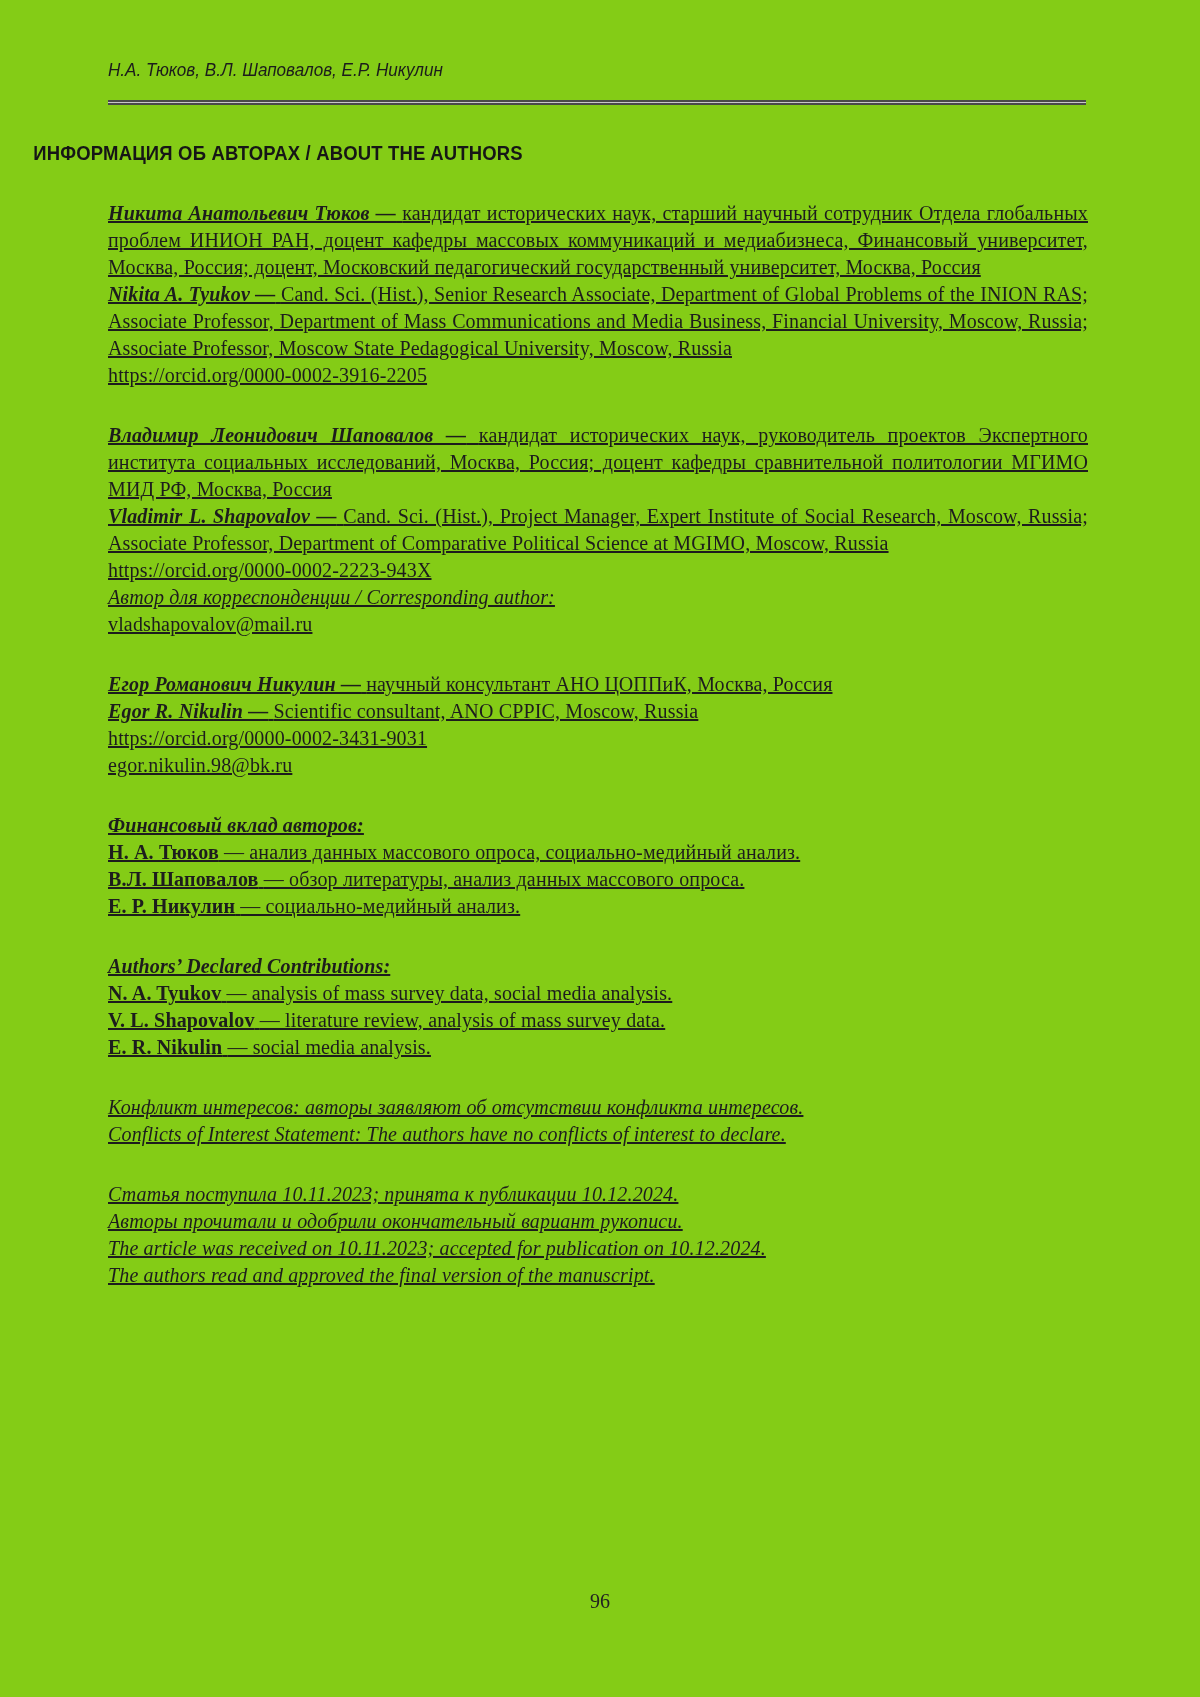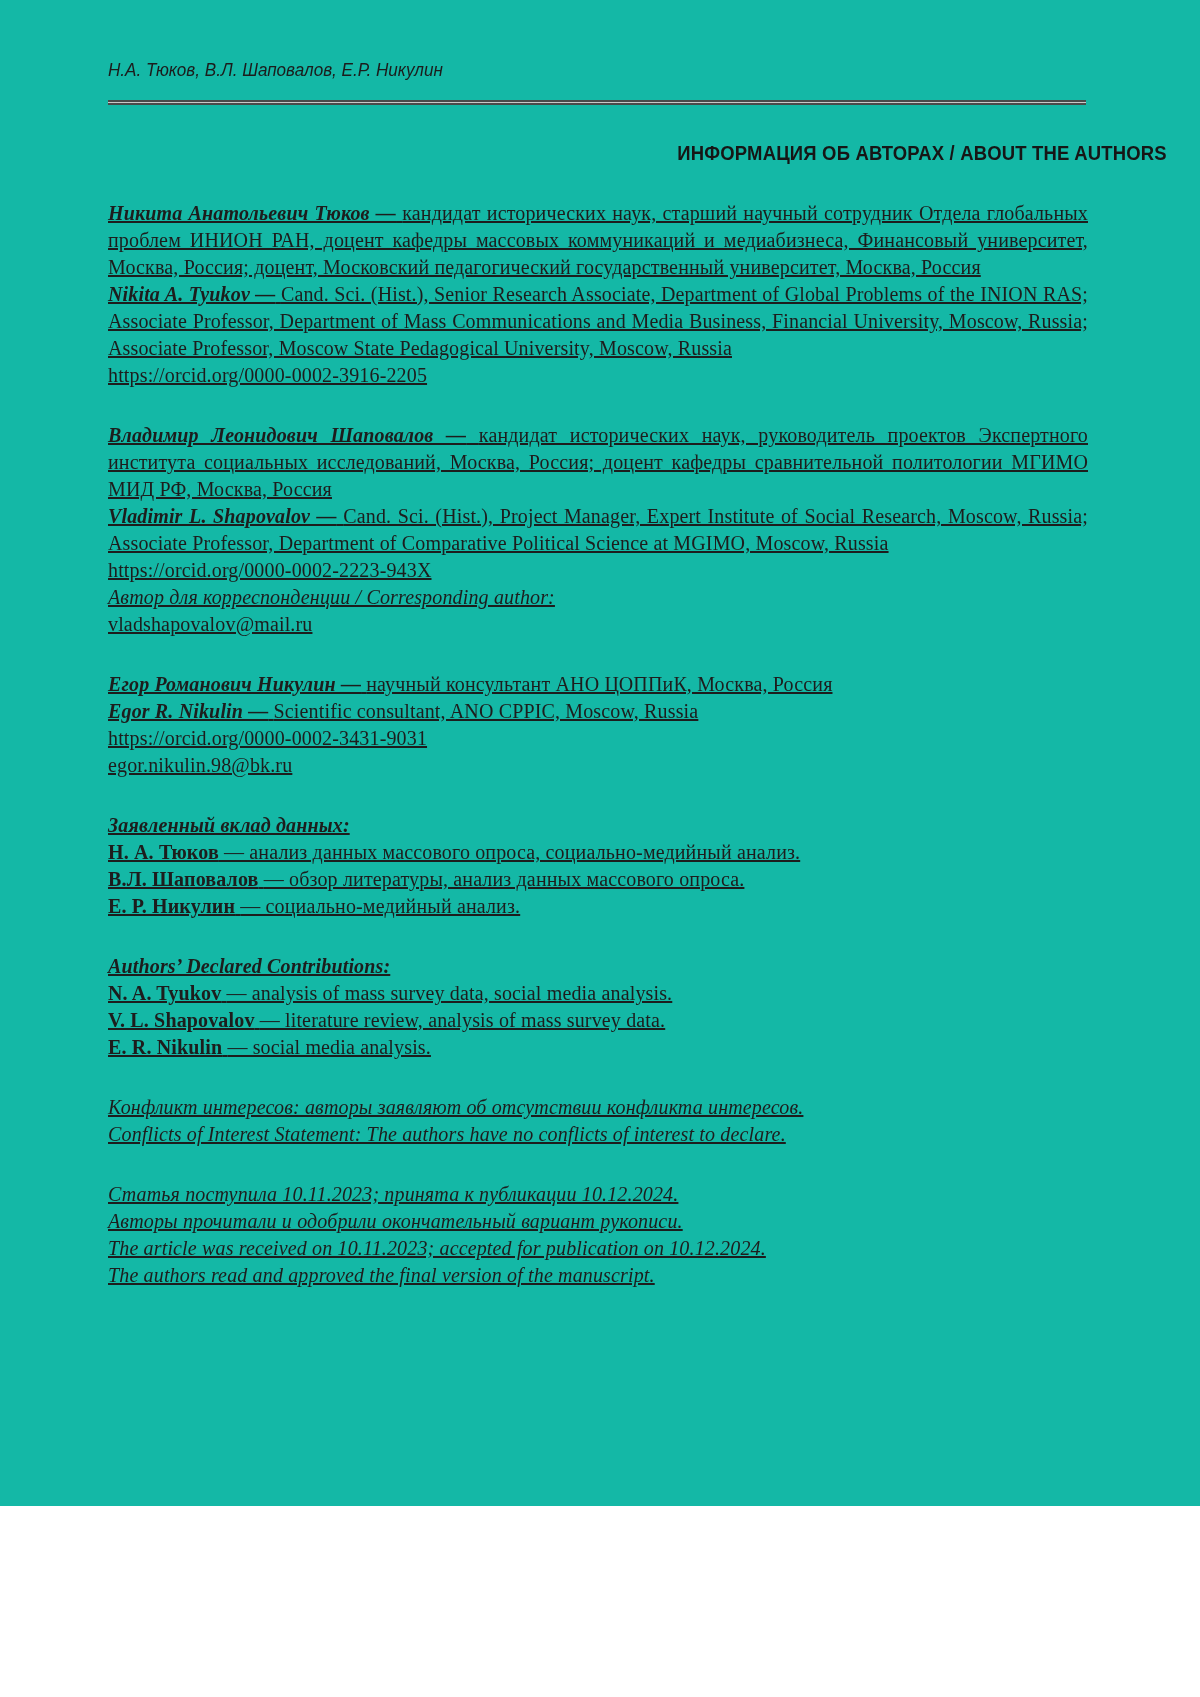--- a/index.html
+++ b/index.html
@@ -1,20 +1,20 @@
 <!DOCTYPE html>
 <html><head>
 <meta charset="utf-8">
 <style>
   html, body { margin: 0; padding: 0; background: #ffffff; }
   .page {
     position: relative;
     width: 1200px;
-    height: 1506px;
-    background: #14b8a6;
+    height: 1697px;
+    background: #84cc16;
     font-family: "Liberation Serif", "DejaVu Serif", serif;
     color: #1d1d1d;
     overflow: hidden;
   }
   .running-head {
     position: absolute;
     left: 108px;
     top: 60px;
     font-family: "Liberation Sans", "DejaVu Sans", sans-serif;
     font-style: italic;
@@ -33,21 +33,21 @@
     box-sizing: border-box;
     border-top: 2px solid #4a4a4a;
     border-bottom: 2px solid #4a4a4a;
     background: #c9c9c9;
   }
   .page-title-wrap {
     position: absolute;
     left: 0;
     top: 141px;
     width: 100%;
-    text-align: right;
+    text-align: left;
   }
   .page-title {
     display: inline-block;
     font-family: "Liberation Sans", "DejaVu Sans", sans-serif;
     font-weight: bold;
     font-size: 21px;
     letter-spacing: 0.2px;
     color: #161616;
     transform: scaleX(0.88);
     transform-origin: center;
@@ -109,21 +109,21 @@
     </div>
 
     <div class="block">
       <p class="just"><span class="bi">Егор Романович Никулин —</span> <span>научный консультант АНО ЦОППиК, Москва, Россия</span></p>
       <p class="just"><span class="bi">Egor R. Nikulin —</span> <span>Scientific consultant, ANO CPPIC, Moscow, Russia</span></p>
       <p>https://orcid.org/0000-0002-3431-9031</p>
       <p>egor.nikulin.98@bk.ru</p>
     </div>
 
     <div class="block">
-      <p class="bi">Заявленный вклад данных:</p>
+      <p class="bi">Финансовый вклад авторов:</p>
       <p><span class="b">Н. А. Тюков</span> <span>— анализ данных массового опроса, социально-медийный анализ.</span></p>
       <p><span class="b">В.Л. Шаповалов</span> <span>— обзор литературы, анализ данных массового опроса.</span></p>
       <p><span class="b">Е. Р. Никулин</span> <span>— социально-медийный анализ.</span></p>
     </div>
 
     <div class="block">
       <p class="bi">Authors’ Declared Contributions:</p>
       <p><span class="b">N. A. Tyukov</span> <span>— analysis of mass survey data, social media analysis.</span></p>
       <p><span class="b">V. L. Shapovalov</span> <span>— literature review, analysis of mass survey data.</span></p>
       <p><span class="b">E. R. Nikulin</span> <span>— social media analysis.</span></p>

